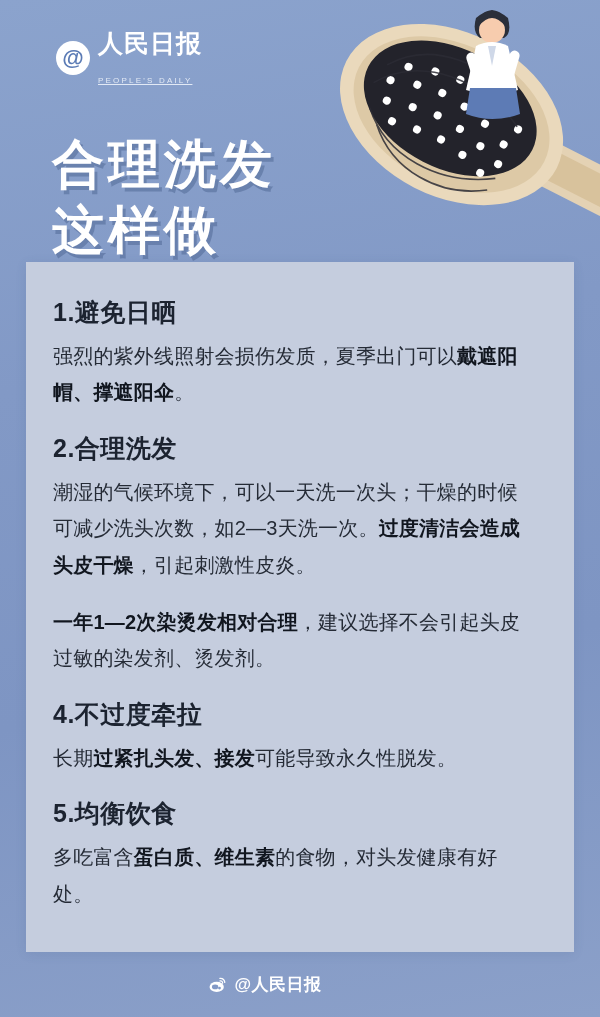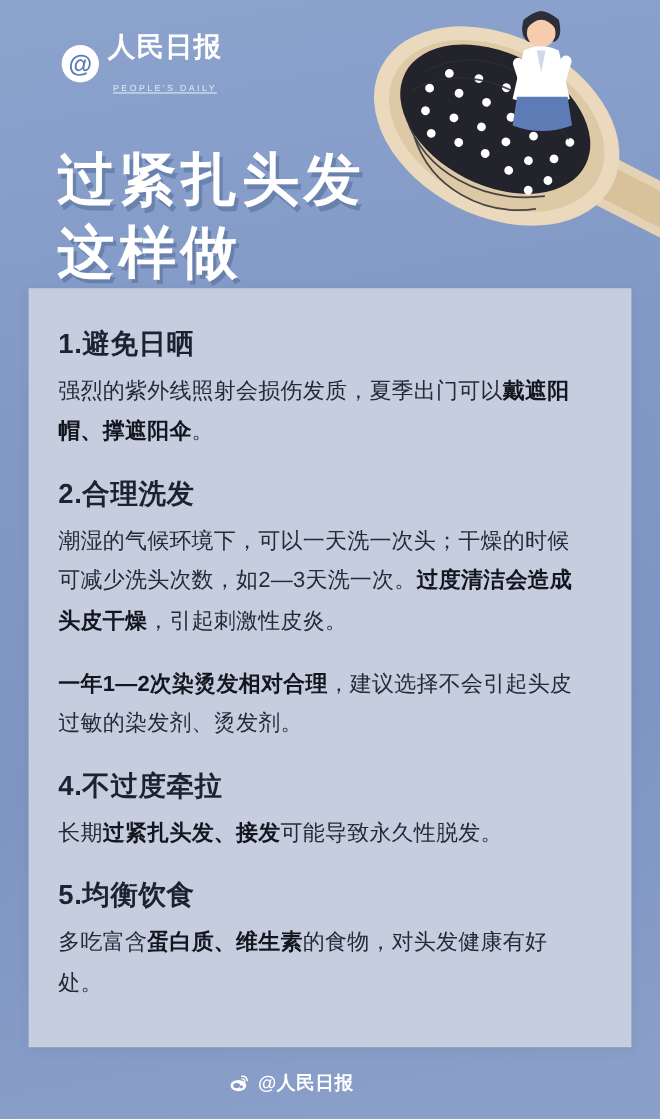--- a/index.html
+++ b/index.html
@@ -45,21 +45,20 @@
     justify-content: center;
     color: #5b7bb5;
     font-size: 22px;
     font-weight: bold;
     line-height: 1;
   }
   .logo-text {
     display: flex;
     flex-direction: column;
     justify-content: center;
-    text-align: center;
   }
   .logo-cn {
     color: #ffffff;
     font-size: 25px;
     font-weight: bold;
     letter-spacing: 1px;
     line-height: 1.05;
   }
   .logo-en {
     color: #e2e9f5;
@@ -155,21 +154,21 @@
 
     <div class="logo">
       <span class="logo-mark">@</span>
       <span class="logo-text">
         <span class="logo-cn">人民日报</span>
         <span class="logo-en">PEOPLE'S DAILY</span>
       </span>
     </div>
 
     <h1 class="title">
-      <span class="title-line">过紧扎头发</span>
+      <span class="title-line">合理洗发</span>
       <span class="title-line">这样做</span>
     </h1>
 
     <svg class="illus" viewBox="0 0 330 262">
 
       <g transform="rotate(27 190 120)">
         <rect x="230" y="96" width="150" height="46" rx="23" fill="#e4d2b4"></rect>
         <rect x="236" y="104" width="140" height="30" rx="15" fill="#d8c29c"></rect>
         <ellipse cx="180" cy="119" rx="118" ry="82" fill="#ead9bc"></ellipse>
         <ellipse cx="180" cy="119" rx="104" ry="70" fill="#ddc9a6"></ellipse>

